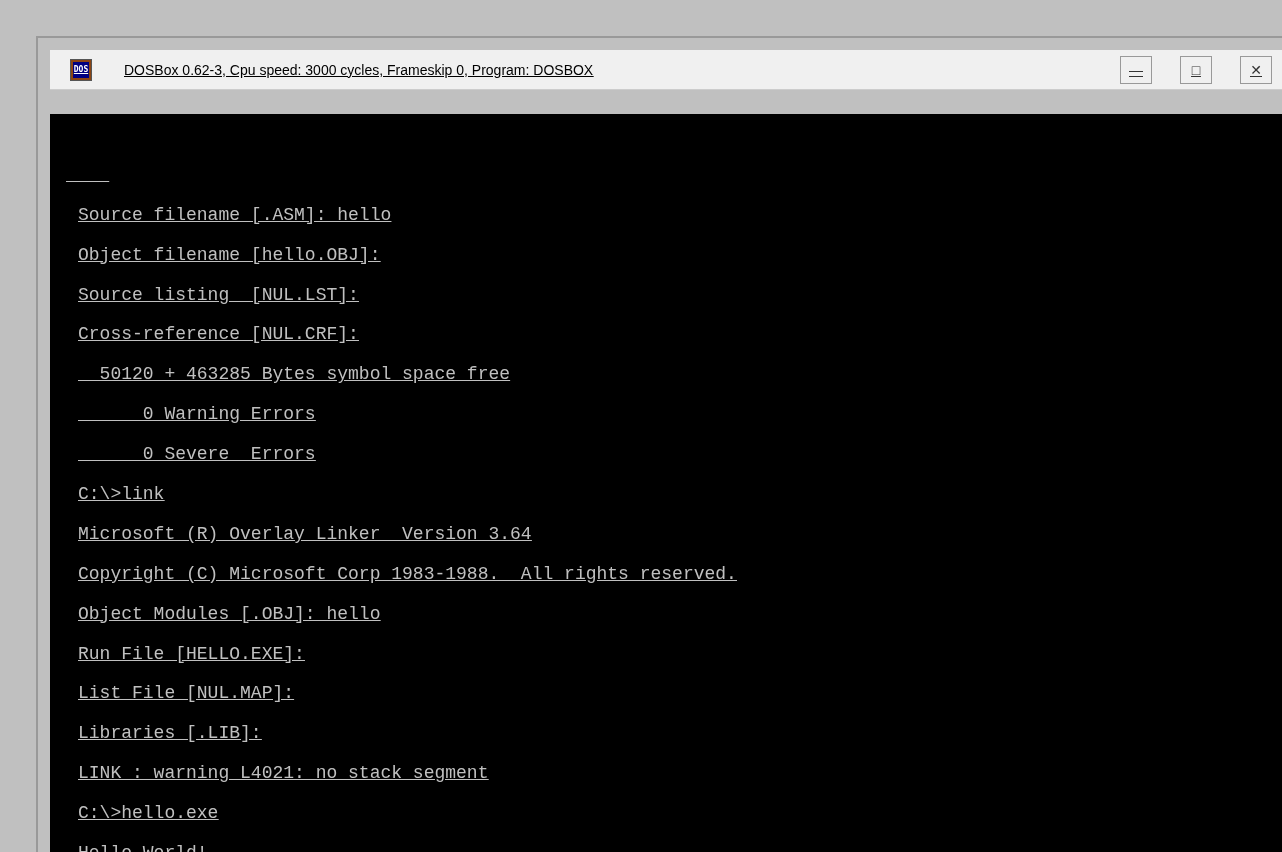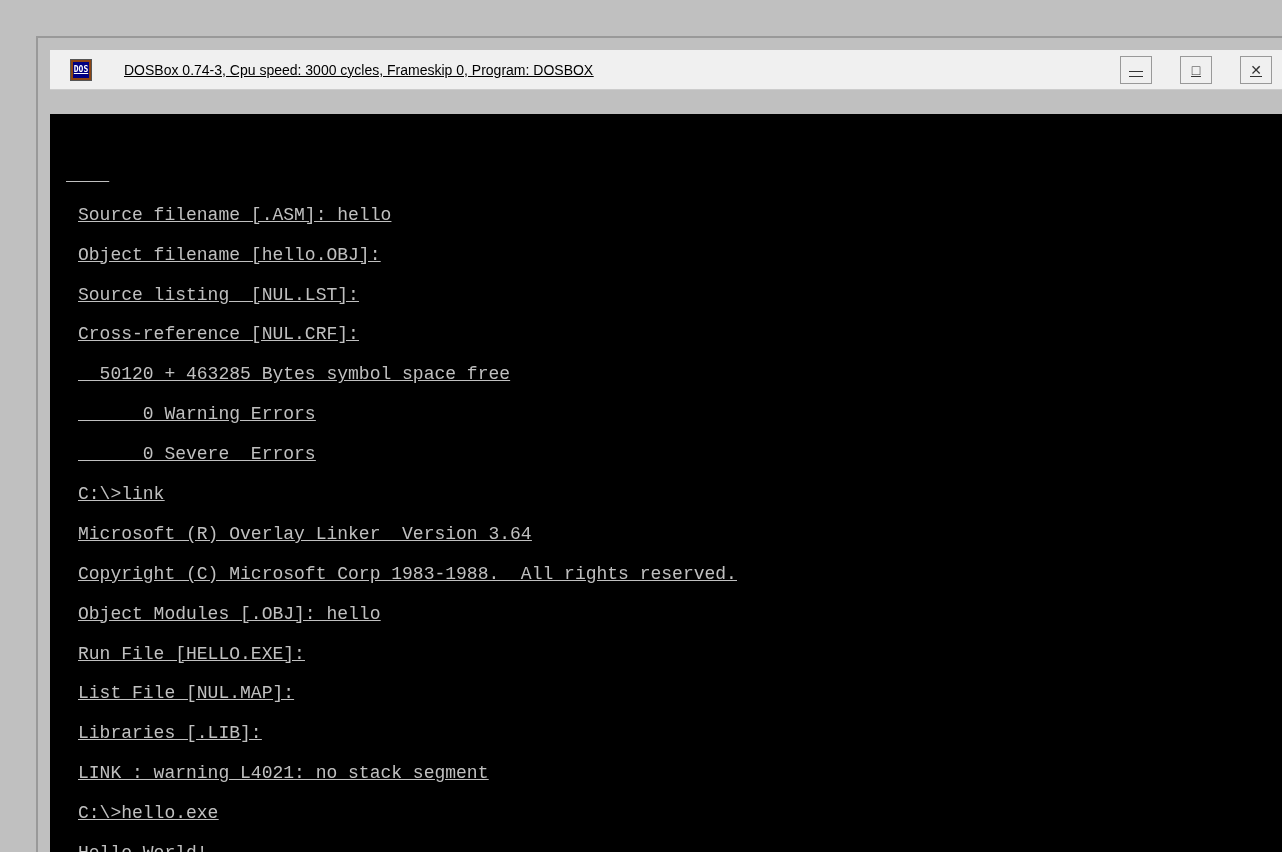--- a/index.html
+++ b/index.html
@@ -126,21 +126,21 @@
 <body>
 
 <div class="window">
 
   <div class="title-bar">
     <div class="title-bar-icon">
       <div class="title-bar-icon-inner">
         <span class="dosbox-logo">DOS</span>
       </div>
     </div>
-    <span class="title-bar-text">DOSBox 0.74-3, Cpu speed:    3000 cycles, Frameskip  0, Program:   DOSBOX</span>
+    <span class="title-bar-text">DOSBox 0.62-3, Cpu speed:    3000 cycles, Frameskip  0, Program:   DOSBOX</span>
     <div class="title-bar-buttons">
       <button class="title-btn">—</button>
       <button class="title-btn">□</button>
       <button class="title-btn close">✕</button>
     </div>
   </div>
 
   <div class="terminal">
     <div class="terminal-content" id="terminal-output">
     <span class="terminal-line">Source filename [.ASM]: hello</span><span class="terminal-line">Object filename [hello.OBJ]:</span><span class="terminal-line">Source listing  [NUL.LST]:</span><span class="terminal-line">Cross-reference [NUL.CRF]:</span><span class="terminal-line"></span><span class="terminal-line">  50120 + 463285 Bytes symbol space free</span><span class="terminal-line"></span><span class="terminal-line">      0 Warning Errors</span><span class="terminal-line">      0 Severe  Errors</span><span class="terminal-line"></span><span class="terminal-line">C:\&gt;link</span><span class="terminal-line"></span><span class="terminal-line">Microsoft (R) Overlay Linker  Version 3.64</span><span class="terminal-line">Copyright (C) Microsoft Corp 1983-1988.  All rights reserved.</span><span class="terminal-line"></span><span class="terminal-line">Object Modules [.OBJ]: hello</span><span class="terminal-line">Run File [HELLO.EXE]:</span><span class="terminal-line">List File [NUL.MAP]:</span><span class="terminal-line">Libraries [.LIB]:</span><span class="terminal-line">LINK : warning L4021: no stack segment</span><span class="terminal-line"></span><span class="terminal-line">C:\&gt;hello.exe</span><span class="terminal-line">Hello World!</span><span class="terminal-line"></span><span class="terminal-line">C:\&gt;<span class="cursor"></span></span></div>

